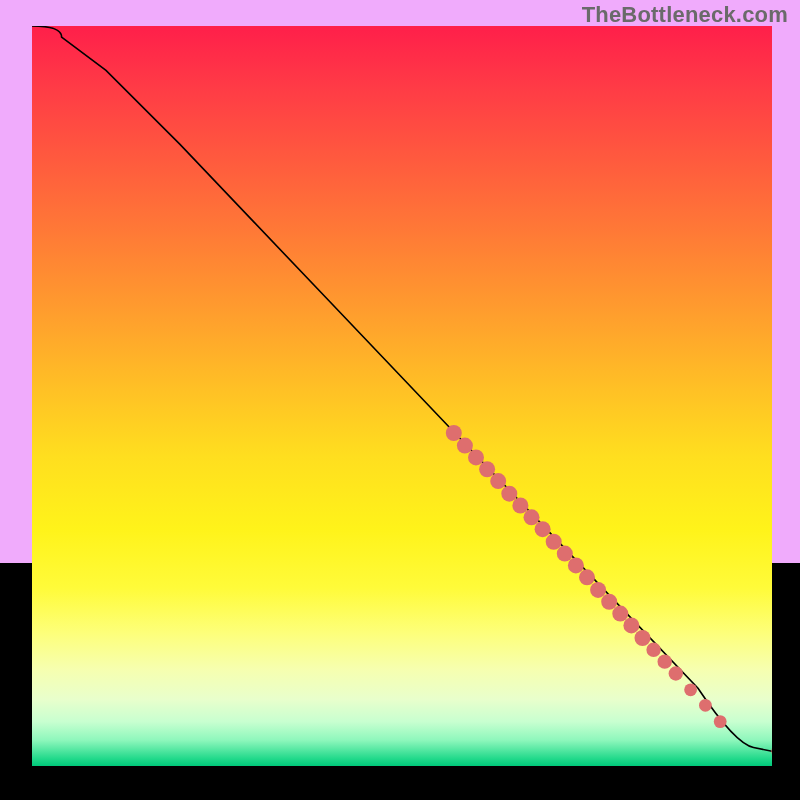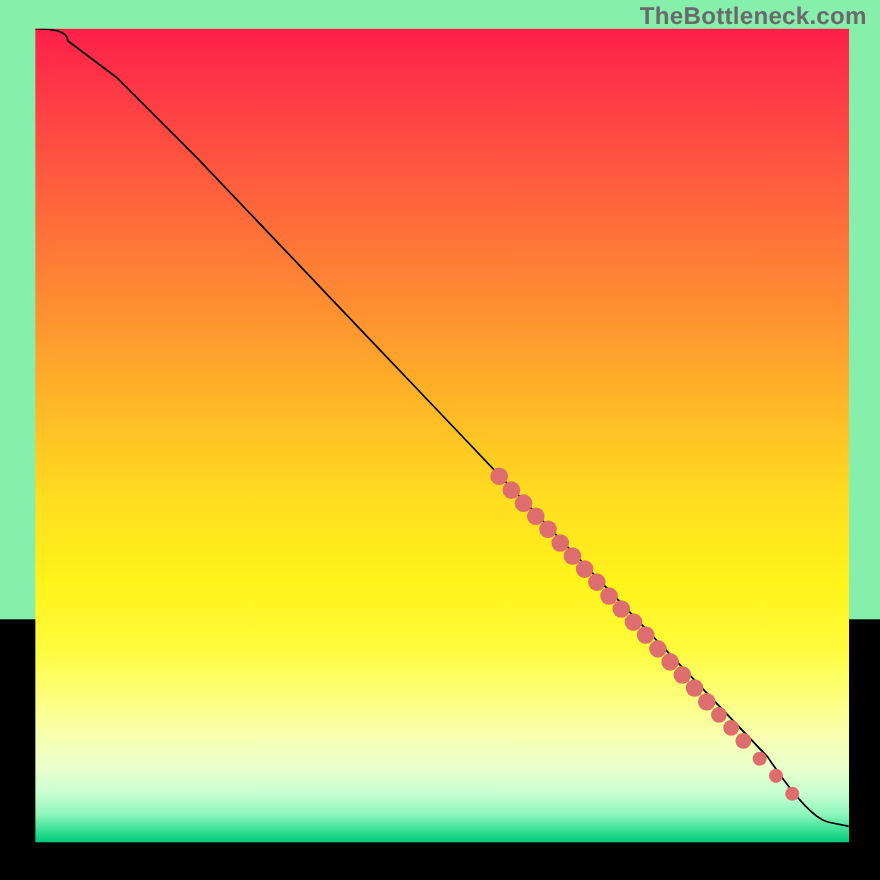--- a/index.html
+++ b/index.html
@@ -8,21 +8,21 @@
     width: 800px;
     height: 800px;
     background: #000;
     overflow: hidden;
     font-family: Arial, Helvetica, sans-serif;
   }
   .frame {
     position: relative;
     width: 800px;
     height: 563px;
-    background: #86efac;
+    background: #f0abfc;
   }
   .watermark {
     position: absolute;
     top: 2px;
     right: 12px;
     color: #6a6a6a;
     font-size: 22px;
     font-weight: 600;
     letter-spacing: 0.2px;
     z-index: 10;

